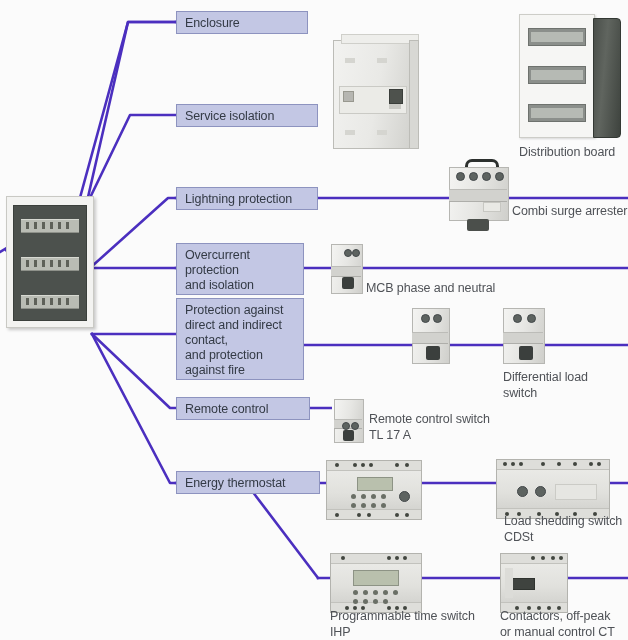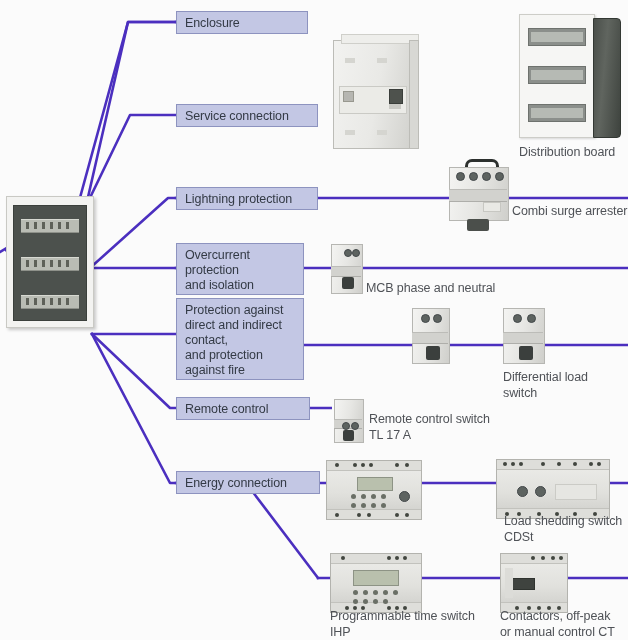--- a/index.html
+++ b/index.html
@@ -243,37 +243,37 @@
         <i style="left:13px"></i>
         <i style="left:21px"></i>
       <i style="left:29px"></i>
         <i style="left:37px"></i>
         <i style="left:45px"></i>
     </div>
   </div>
 
   <div class="fbox" style="left:176px; top:11px; width:132px; height:23px;">Enclosure</div>
 
-  <div class="fbox" style="left:176px; top:104px; width:142px; height:23px;">Service connection</div>
+  <div class="fbox" style="left:176px; top:104px; width:142px; height:23px;">Service isolation</div>
 
   <div class="fbox" style="left:176px; top:187px; width:142px; height:23px;">Lightning protection</div>
 
   <div class="fbox" style="left:176px; top:243px; width:128px; height:52px;">Overcurrent
 protection
 and isolation</div>
 
   <div class="fbox" style="left:176px; top:298px; width:128px; height:82px;">Protection against
 direct and indirect
 contact,
 and protection
 against fire</div>
 
   <div class="fbox" style="left:176px; top:397px; width:134px; height:23px;">Remote control</div>
 
-  <div class="fbox" style="left:176px; top:471px; width:144px; height:23px;">Energy connection</div>
+  <div class="fbox" style="left:176px; top:471px; width:144px; height:23px;">Energy thermostat</div>
 
   <div class="dev" style="left:333px; top:34px; width:84px; height:113px;">
     <div style="position:absolute; left:0; top:6px; width:76px; height:107px;
                 background:linear-gradient(100deg,#f2f2f0 0%,#e9e9e6 55%,#d2d2ce 100%);
                 border:1px solid #bcbcb7;"></div>
     <div style="position:absolute; left:8px; top:0; width:76px; height:8px;
                 background:#eeeeeb; border:1px solid #cfcfca;"></div>
     <div style="position:absolute; left:76px; top:6px; width:8px; height:107px;
                 background:#d8d8d4; border:1px solid #bcbcb7;"></div>
     <div class="face-plate" style="left:6px; top:52px; width:66px; height:26px;"></div>

